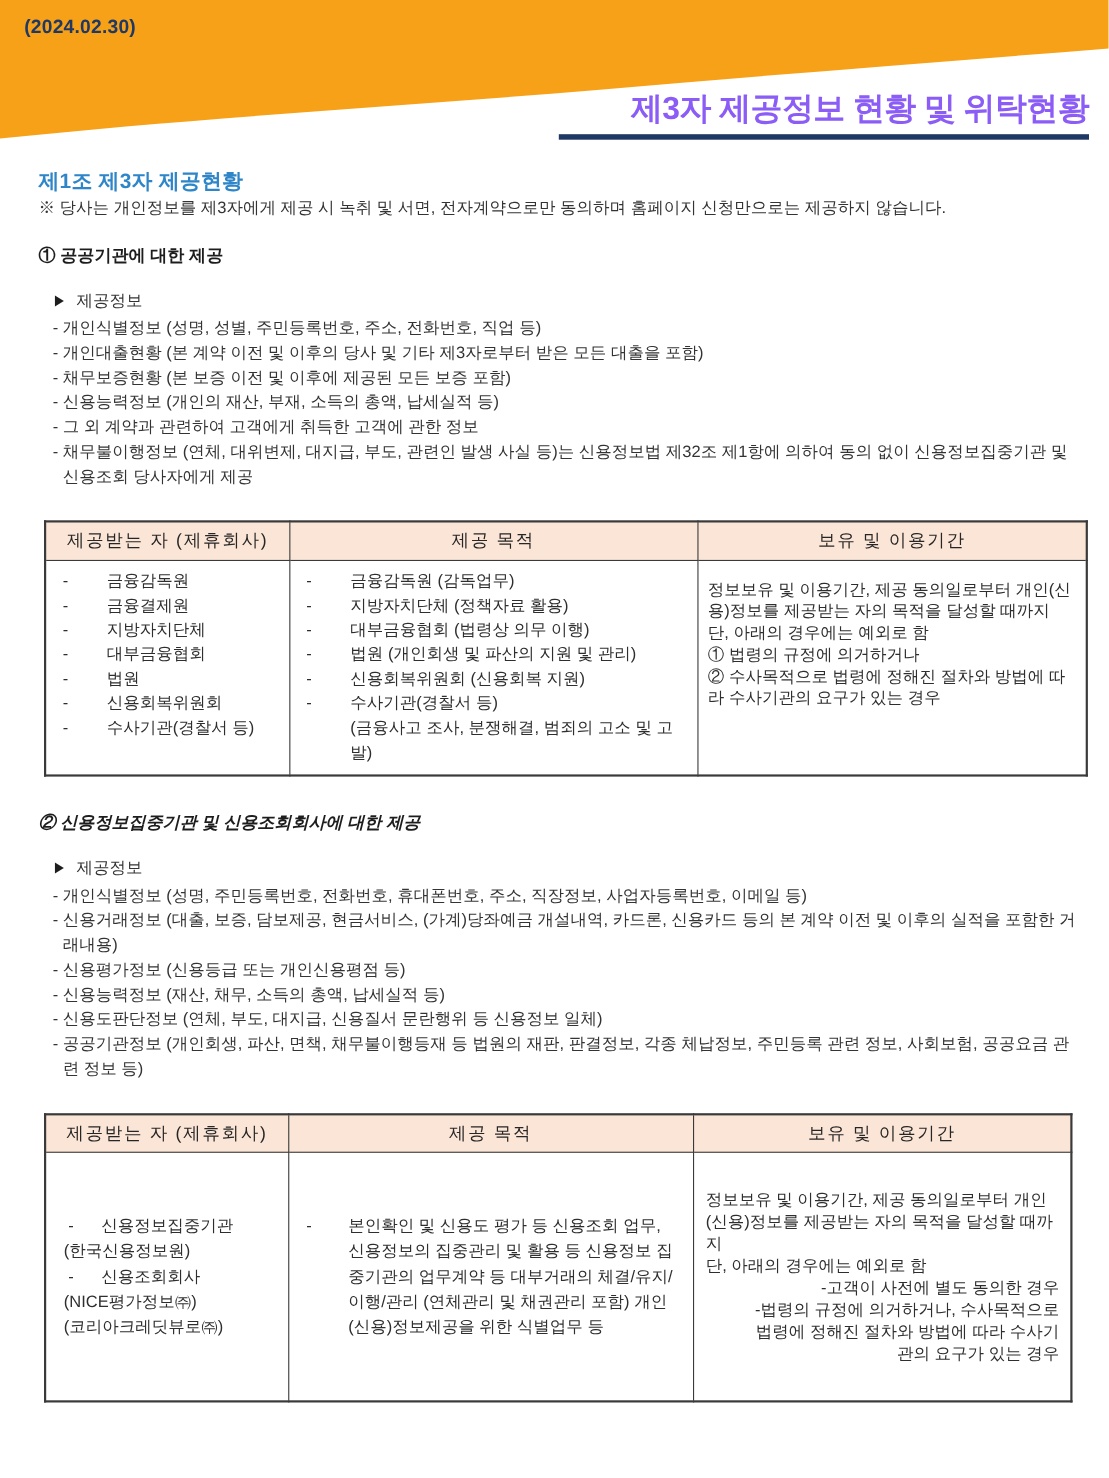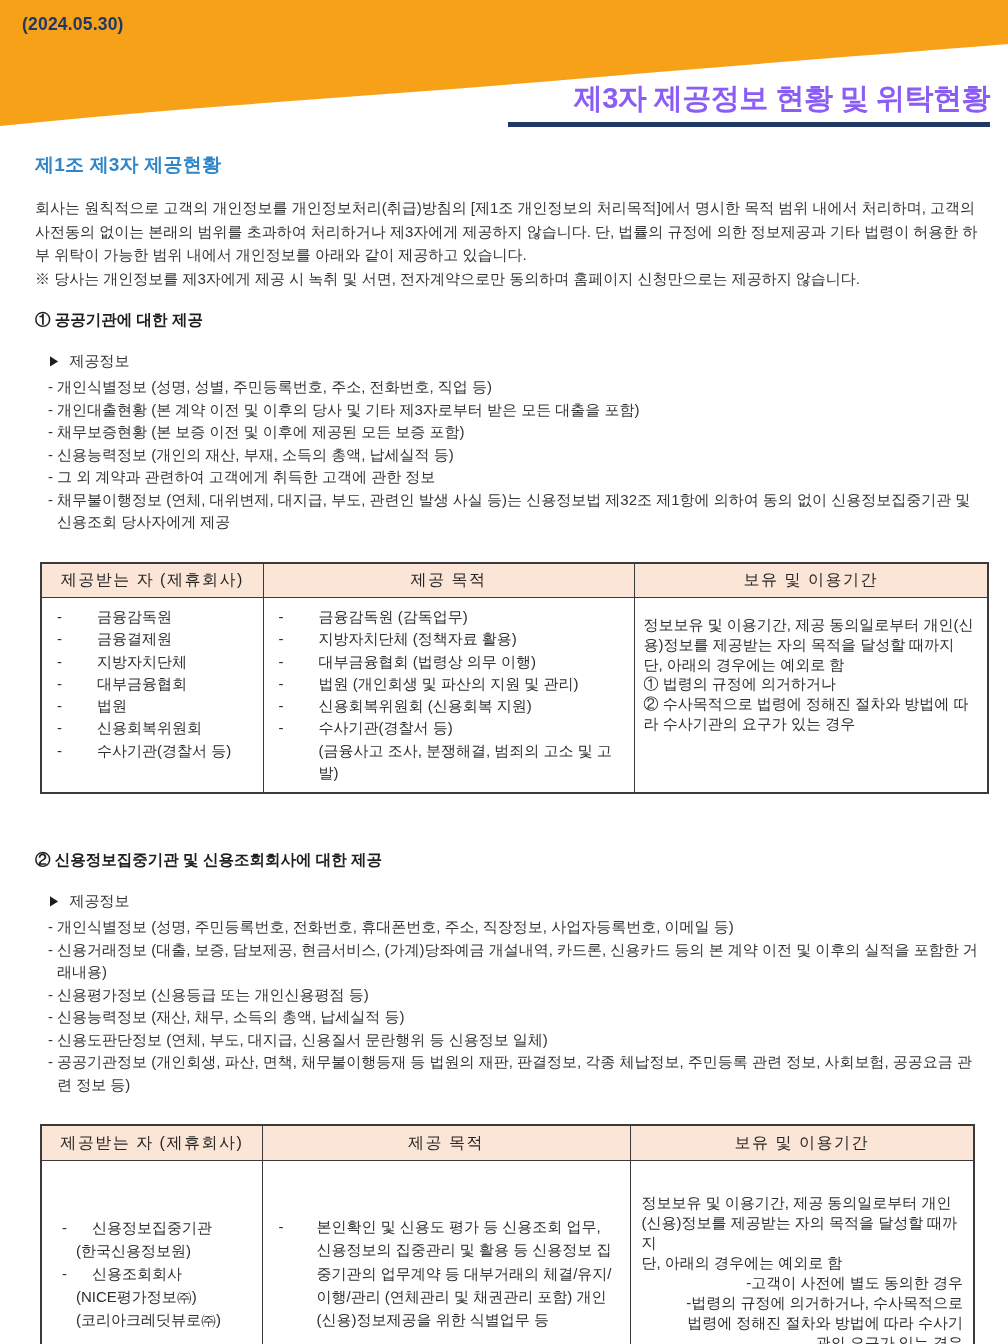--- a/index.html
+++ b/index.html
@@ -58,44 +58,43 @@
   .cl-item { padding-left:55px; text-indent:-40px; }
   .cl-item::before { content:"-"; display:inline-block; width:40px; text-indent:0; }
   .cl-sub { padding-left:55px; }
   .ret1 { padding:17px 8px 8px 9px; line-height:19.8px; }
 
   
   .t2 td { vertical-align:middle; height:226px; }
   .cl2 { padding-left:0; line-height:23px; }
   .cl2-item { padding-left:38px; text-indent:-30px;margin-left:12px; }
   .cl2-item::before { content:"-"; display:inline-block; width:30px; text-indent:0; }
-  .cl2-sub { padding-left:34px; }
+  .cl2-sub { padding-left:16px; }
   .purpose2 { padding:0 12px 0 54px; text-indent:-38px; line-height:23.2px; }
   .purpose2::before { content:"-"; display:inline-block; width:38px; text-indent:0; }
   .ret2 { padding:0 10px 0 11px; line-height:20px; }
   .ret2-item { padding-left:34px; text-indent:-27px;text-align:right; }
   .ret2-item::before { content:"-"; display:inline-block; width:27px; text-indent:0; }
 </style>
 </head>
 <body>
 
 <div class="page">
 
   <svg class="swoosh" viewBox="0 0 1008 140" xmlns="http://www.w3.org/2000/svg" aria-hidden="true">
     <path d="M0,0 H1008 V44 C860,56 700,68 540,82 C360,97 170,108 0,126 Z" fill="#F6A118"></path>
   </svg>
 
-  <div class="rev-date">(2024.05.30)</div>
+  <div class="rev-date">(2024.02.30)</div>
   <div class="doc-title">제3자 제공정보 현황 및 위탁현황</div>
   <div class="title-underline"></div>
 
   <div class="main">
 
     <div class="article-heading">제1조 제3자 제공현황</div>
-    <p class="intro">회사는 원칙적으로 고객의 개인정보를 개인정보처리(취급)방침의 [제1조 개인정보의 처리목적]에서 명시한 목적 범위 내에서 처리하며, 고객의 사전동의 없이는 본래의 범위를 초과하여 처리하거나 제3자에게  제공하지 않습니다. 단, 법률의 규정에 의한 정보제공과 기타 법령이 허용한 하부 위탁이 가능한 범위 내에서 개인정보를 아래와 같이 제공하고 있습니다.</p>
     <p class="note">※ 당사는 개인정보를 제3자에게 제공 시 녹취 및 서면, 전자계약으로만 동의하며 홈페이지 신청만으로는 제공하지 않습니다.</p>
 
     <div class="sub-label">① 공공기관에 대한 제공</div>
 
     <div class="info-head">
       <span class="arrow">▶</span><span>제공정보</span>
     </div>
     <div class="info-list">
       <div class="info-item">개인식별정보 (성명, 성별, 주민등록번호, 주소, 전화번호, 직업 등)</div>
       <div class="info-item">개인대출현황 (본 계약 이전 및 이후의 당사 및 기타 제3자로부터 받은 모든 대출을 포함)</div>
@@ -147,21 +146,21 @@
               <div>정보보유 및 이용기간, 제공 동의일로부터 개인(신용)정보를 제공받는 자의 목적을 달성할 때까지</div>
               <div>단, 아래의 경우에는 예외로 함</div>
               <div>① 법령의 규정에 의거하거나</div>
               <div>② 수사목적으로 법령에 정해진 절차와 방법에 따라 수사기관의 요구가 있는 경우</div>
             </div>
           </td>
         </tr>
       </tbody>
     </table>
 
-    <div class="sub-label" style="margin-top:56px;">② 신용정보집중기관 및 신용조회회사에 대한 제공</div>
+    <div class="sub-label" style="margin-top:32px;font-style:italic;">② 신용정보집중기관 및 신용조회회사에 대한 제공</div>
 
     <div class="info-head">
       <span class="arrow">▶</span><span>제공정보</span>
     </div>
     <div class="info-list">
       <div class="info-item">개인식별정보 (성명, 주민등록번호, 전화번호, 휴대폰번호, 주소, 직장정보, 사업자등록번호, 이메일 등)</div>
       <div class="info-item">신용거래정보 (대출, 보증, 담보제공, 현금서비스, (가계)당좌예금 개설내역, 카드론, 신용카드 등의 본 계약 이전 및 이후의 실적을 포함한 거래내용)</div>
       <div class="info-item">신용평가정보 (신용등급 또는 개인신용평점 등)</div>
       <div class="info-item">신용능력정보 (재산, 채무, 소득의 총액, 납세실적 등)</div>
       <div class="info-item">신용도판단정보 (연체, 부도, 대지급, 신용질서 문란행위 등 신용정보 일체)</div>

